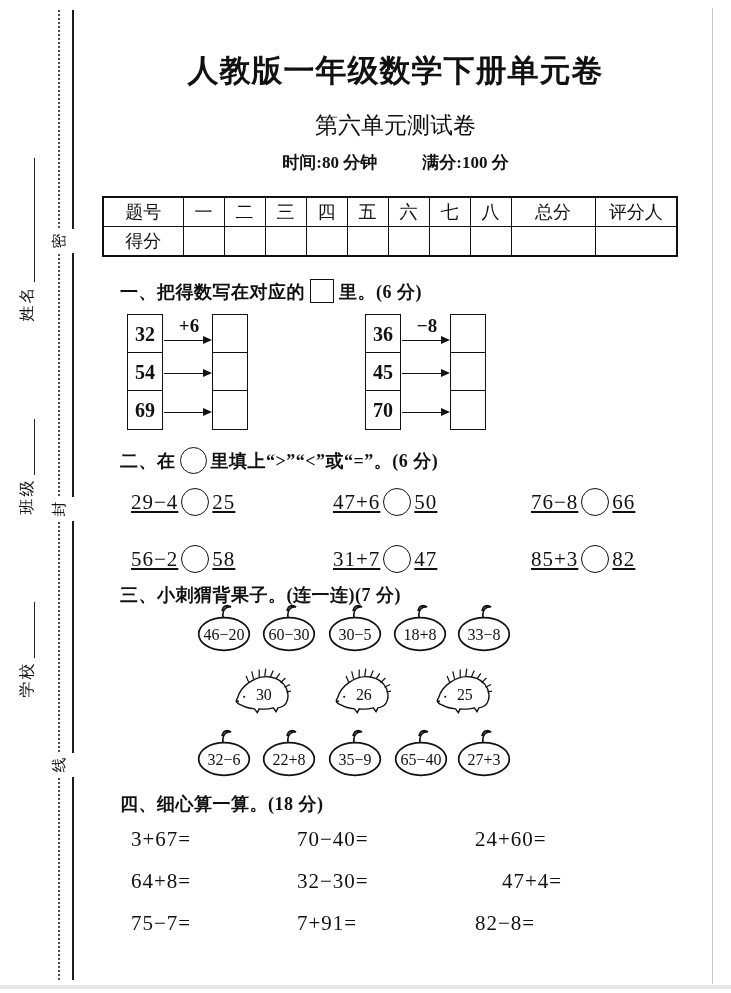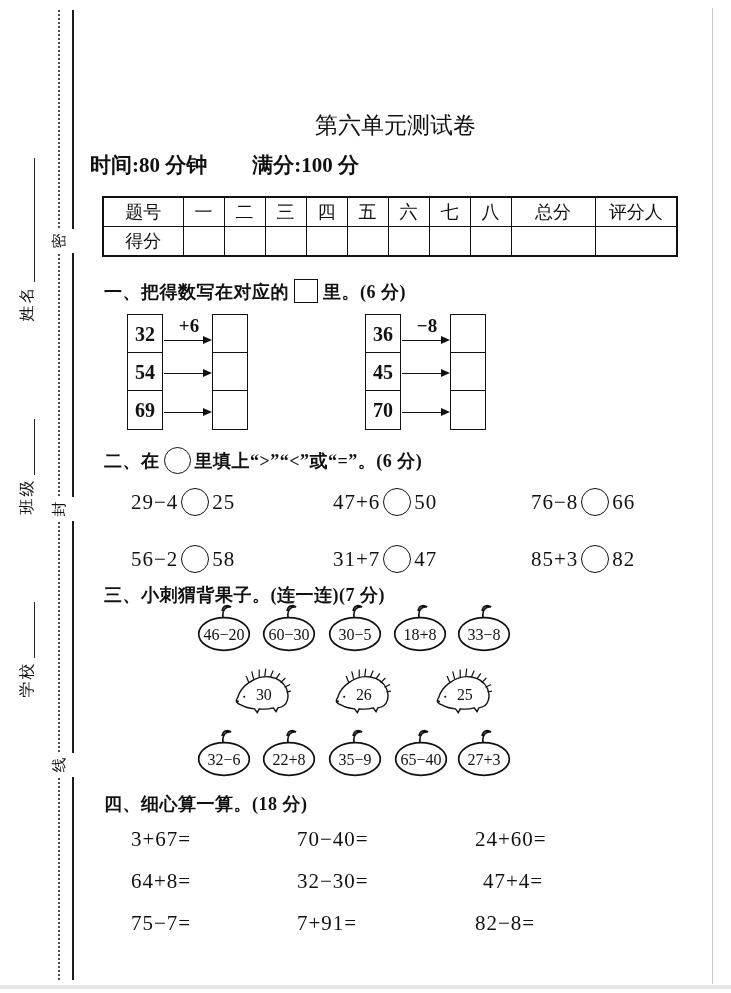--- a/index.html
+++ b/index.html
@@ -12,49 +12,49 @@
   .seal-char{position:absolute;left:47px;width:24px;height:30px;line-height:30px;text-align:center;
              background:#fff;transform:rotate(-90deg);font-size:15px;}
   .mfield{position:absolute;height:22px;display:flex;align-items:center;justify-content:center;
           transform:rotate(-90deg);font-size:16px;white-space:nowrap;letter-spacing:2px;}
   .mfield .blank{display:inline-block;border-bottom:1.5px solid #222;height:15px;margin-left:3px;}
 
   
   .title{position:absolute;left:90px;right:30px;top:50px;text-align:center;
          font-size:31px;font-weight:bold;letter-spacing:1px;}
   .subtitle{position:absolute;left:90px;right:30px;top:110px;text-align:center;font-size:23px;}
-  .info{position:absolute;left:90px;right:30px;top:151px;font-size:21px;font-weight:bold;}
+  .info{position:absolute;left:90px;right:30px;top:151px;text-align:center;font-size:17px;font-weight:bold;}
   .info .gap{display:inline-block;width:45px;}
 
   
   .score-table{position:absolute;left:102px;top:196px;border-collapse:collapse;table-layout:fixed;width:574px;
                border:2px solid #111;}
   .score-table td{border:1px solid #111;height:28px;text-align:center;font-size:18px;padding:0;overflow:hidden;}
 
   
-  .sec-h{position:absolute;left:104px;font-size:18px;font-weight:bold;letter-spacing:.5px;white-space:nowrap;}
+  .sec-h{position:absolute;left:120px;font-size:18px;font-weight:bold;letter-spacing:.5px;white-space:nowrap;}
   .sq{display:inline-block;width:22px;height:22px;border:1.6px solid #111;vertical-align:-5px;margin:0 5px;}
   .circ-inline{display:inline-block;width:25px;height:25px;border:1.6px solid #111;border-radius:50%;
                vertical-align:-7px;margin:0 4px;}
 
   
   .s1-group{position:absolute;top:314px;width:121px;height:121px;font-weight:bold;}
   .s1-col{position:absolute;top:0;width:36px;}
   .s1-col.inputs{left:0;} .s1-col.answers{left:85px;}
   .nbox{width:36px;height:40px;border:1.8px solid #111;box-sizing:border-box;margin-top:-1.8px;
         display:flex;align-items:center;justify-content:center;font-size:20px;background:#fff;}
   .s1-col .nbox:first-child{margin-top:0;}
   .op-label{position:absolute;left:40px;top:1px;width:44px;text-align:center;font-size:19px;}
   .arrow{position:absolute;left:37px;width:46px;height:0;border-top:1.7px solid #111;}
   .arrow:after{content:'';position:absolute;right:-2px;top:-5px;width:0;height:0;
                border-left:9px solid #111;border-top:4px solid transparent;border-bottom:4px solid transparent;}
   .arrow.a1{top:26px;} .arrow.a2{top:59px;} .arrow.a3{top:98px;}
 
   
-  .cmp{position:absolute;display:flex;align-items:center;font-size:21px;letter-spacing:1px;}
+  .cmp{position:absolute;display:flex;align-items:center;font-size:21px;letter-spacing:1px;text-decoration:underline;}
   .cmp .circle{width:26px;height:26px;border:1.7px solid #111;border-radius:50%;margin:0 3px;flex:none;}
 
   
   .fruit{position:absolute;}
   .fruit .ln{fill:none;stroke:#111;stroke-width:1.7px;}
   .fruit text{font-family:"Liberation Serif","DejaVu Serif",serif;font-size:16px;fill:#111;text-anchor:middle;}
   .hedgehog{position:absolute;}
   .hedgehog .body{fill:#fff;stroke:#111;stroke-width:1.5px;}
   .hedgehog .spikes,.hedgehog .legs{fill:none;stroke:#111;stroke-width:1.3px;}
   .hedgehog circle{fill:#111;}
@@ -84,20 +84,21 @@
   </div>
   <div class="mfield" style="left:-23px;top:456px;width:100px">
     <span>班级</span>
       <span class="blank" style="width:56px"></span>
   </div>
   <div class="mfield" style="left:-23px;top:639px;width:100px">
     <span>学校</span>
       <span class="blank" style="width:56px"></span>
   </div>
 
+  <div class="title">人教版一年级数学下册单元卷</div>
   <div class="subtitle">第六单元测试卷</div>
   <div class="info">
     <span>时间:80 分钟</span><span class="gap"></span><span>满分:100 分</span>
   </div>
 
   <table class="score-table">
     <colgroup>
       <col style="width:80px">
         <col style="width:41px">
         <col style="width:41px">
@@ -289,21 +290,21 @@
     <text x="27" y="36">27+3</text>
   </svg>
 
   <div class="sec-h" style="top:792px">四、细心算一算。(18 分)</div>
 
   <div class="prob" style="left:131px;top:827px">3+67=</div>
   <div class="prob" style="left:297px;top:827px">70−40=</div>
   <div class="prob" style="left:475px;top:827px">24+60=</div>
   <div class="prob" style="left:131px;top:869px">64+8=</div>
   <div class="prob" style="left:297px;top:869px">32−30=</div>
-  <div class="prob" style="left:483px;top:869px">47+4=</div>
+  <div class="prob" style="left:502px;top:869px">47+4=</div>
   <div class="prob" style="left:131px;top:911px">75−7=</div>
   <div class="prob" style="left:297px;top:911px">7+91=</div>
   <div class="prob" style="left:475px;top:911px">82−8=</div>
 
   <div class="scan-right"></div>
   <div class="scan-bottom"></div>
 
 </div>
 
 </body></html>

